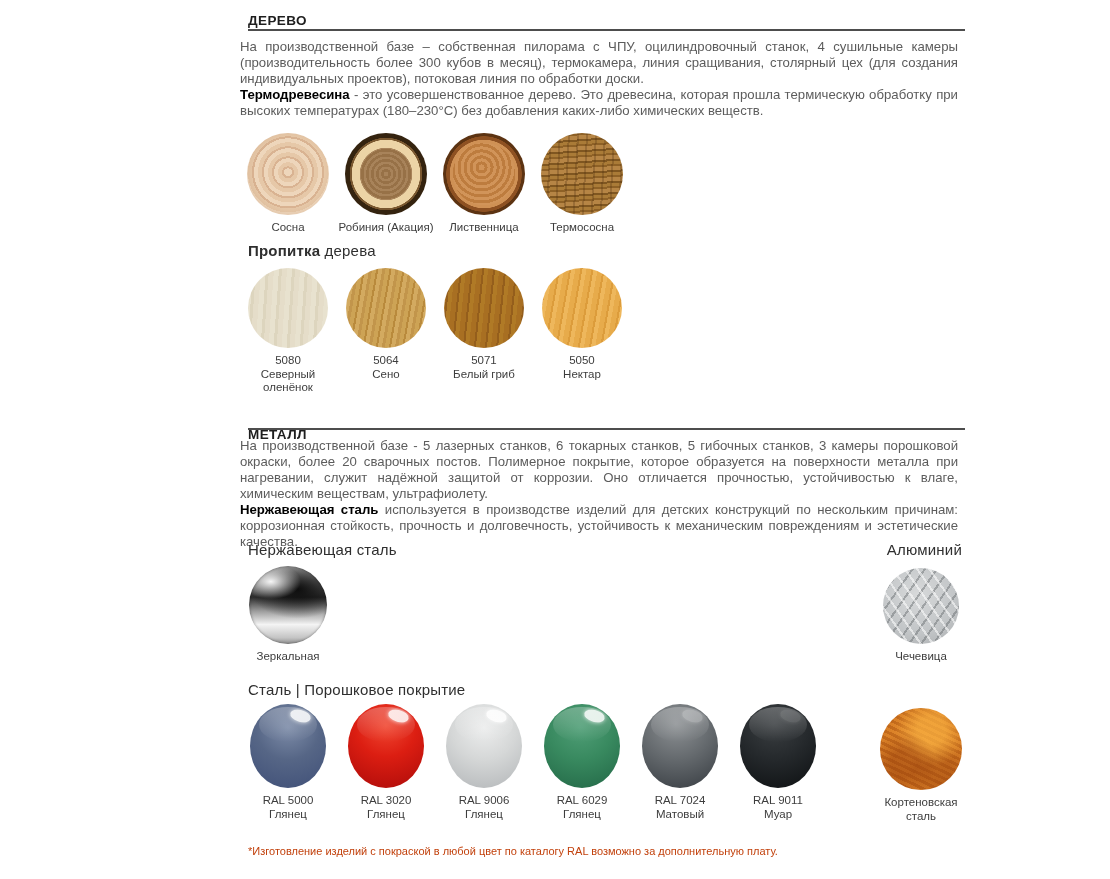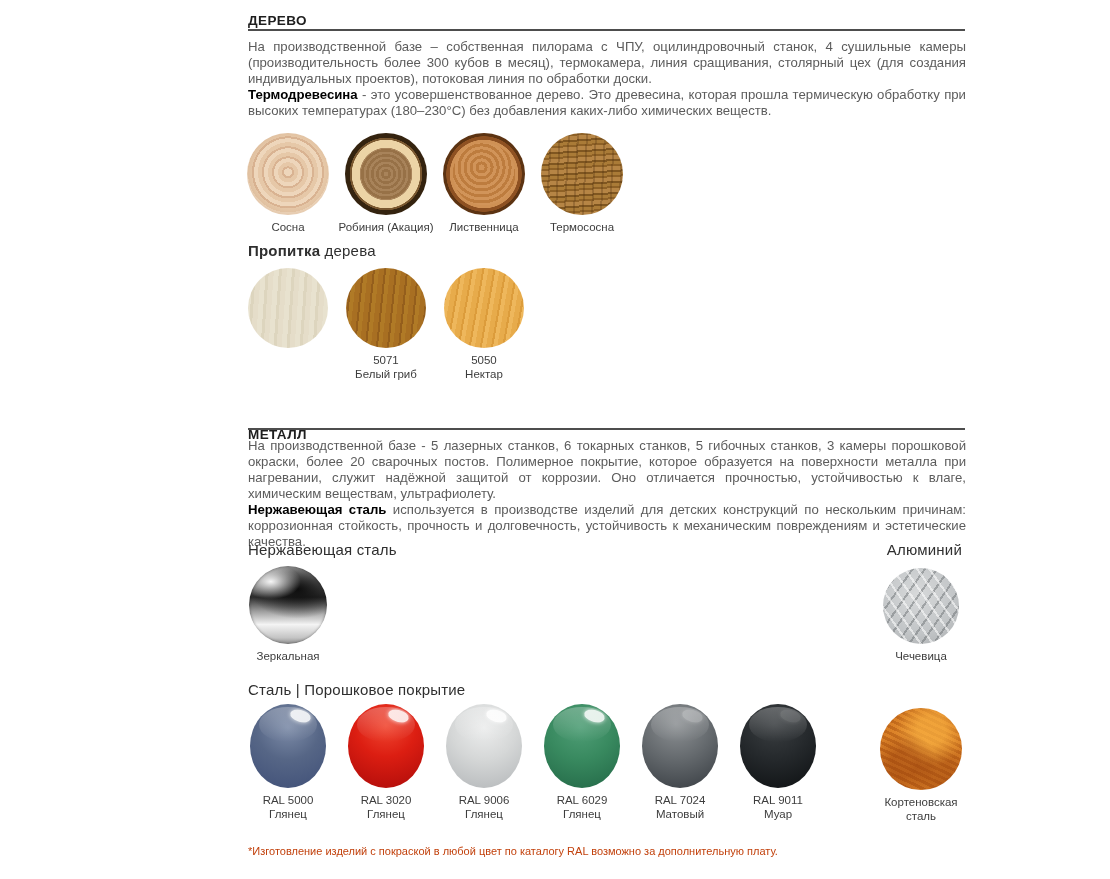--- a/index.html
+++ b/index.html
@@ -11,21 +11,21 @@
   .abs{position:absolute;}
   
   .section-title{
     left:248px;width:718px;font-size:13.5px;font-weight:700;color:#1e1e1e;
     letter-spacing:.4px;
   }
   .rule{left:248px;width:717px;height:2px;background:#4d4d4d;}
   .sub-title{font-size:15px;color:#2f2f2f;letter-spacing:.2px;text-align:center;}
   .sub-title .b{font-weight:700;}
   
-  .copy{left:248px;width:718px;font-size:13.2px;line-height:16px;
+  .copy{left:240px;width:718px;font-size:13.2px;line-height:16px;
     text-align:justify;color:#5c5c5c;}
   .copy .b{font-weight:700;color:#000000;}
   
   .row{left:239px;display:flex;align-items:flex-start;}
   .cell{width:98px;display:flex;flex-direction:column;align-items:center;flex:0 0 98px;}
   .cell.push-right{margin-left:auto;}
   .swatch{border-radius:50%;position:relative;overflow:hidden;flex:0 0 auto;}
   .label{margin-top:6px;font-size:11.5px;line-height:13.5px;color:#3d3d3d;
     text-align:center;white-space:nowrap;}
   .label .wrap{white-space:normal;}
@@ -138,20 +138,31 @@
   </div>
 </div>
 
 <div class="abs sub-title" style="left:248px;top:242px">
   <span class="b">Пропитка</span><span> дерева</span>
 </div>
 
 <div class="abs row" style="top:268px">
   <div class="cell">
     <div class="swatch sz80 stain-5080"></div>
+    <div class="label">
+      <div>5080</div>
+      <div class="wrap">Северный оленёнок</div>
+    </div>
+  </div>
+  <div class="cell">
+    <div class="swatch sz80 stain-5064"></div>
+    <div class="label">
+      <div>5064</div>
+      <div class="wrap">Сено</div>
+    </div>
   </div>
   <div class="cell">
     <div class="swatch sz80 stain-5071"></div>
     <div class="label">
       <div>5071</div>
       <div class="wrap">Белый гриб</div>
     </div>
   </div>
   <div class="cell">
     <div class="swatch sz80 stain-5050"></div>

